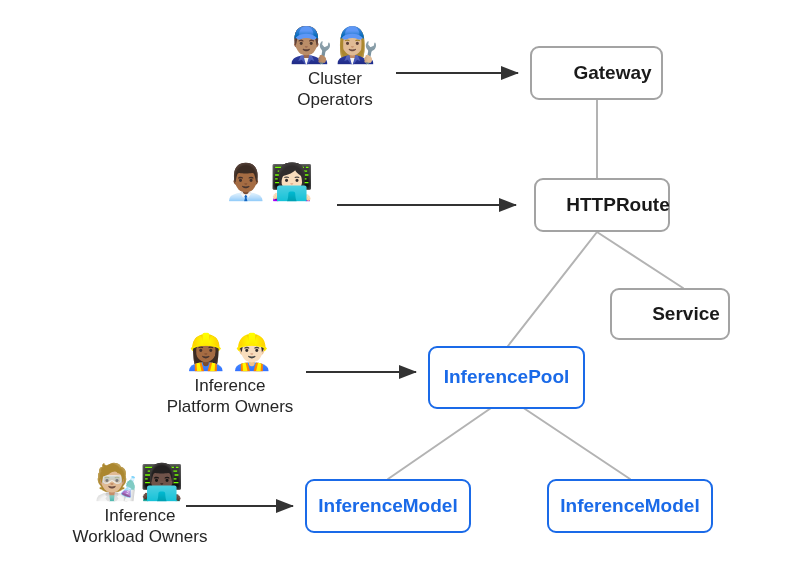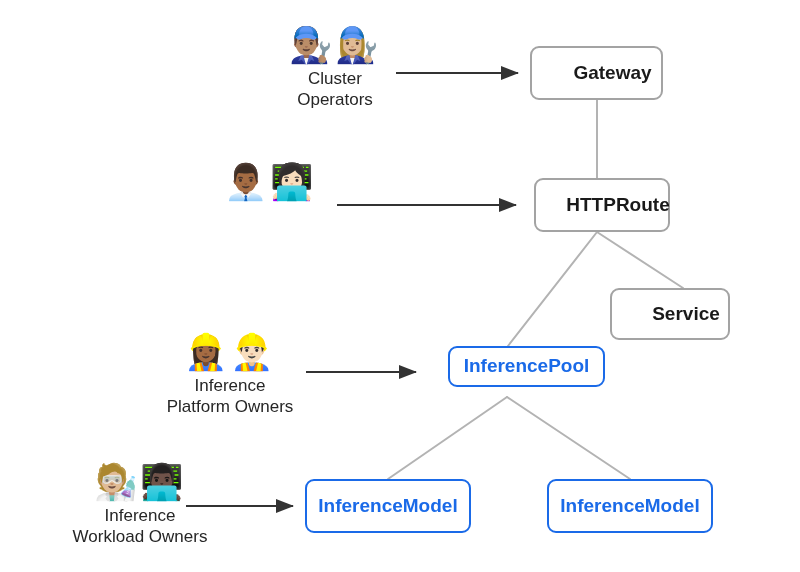--- a/index.html
+++ b/index.html
@@ -114,21 +114,21 @@
   <div id="node-layer">
       <div class="node plain" style="left: 530px; top: 46px; width: 133px; height: 54px;">
         <span class="node-label">Gateway</span>
       </div>
       <div class="node plain" style="left: 534px; top: 178px; width: 136px; height: 54px;">
         <span class="node-label">HTTPRoute</span>
       </div>
       <div class="node plain" style="left: 610px; top: 288px; width: 120px; height: 52px;">
         <span class="node-label">Service</span>
       </div>
-      <div class="node accent" style="left: 428px; top: 346px; width: 157px; height: 41px; margin-left: 20px;">
+      <div class="node accent" style="left: 428px; top: 346px; width: 157px; height: 63px;">
         <span class="node-label">InferencePool</span>
       </div>
       <div class="node accent" style="left: 305px; top: 479px; width: 166px; height: 54px;">
         <span class="node-label">InferenceModel</span>
       </div>
       <div class="node accent" style="left: 547px; top: 479px; width: 166px; height: 54px;">
         <span class="node-label">InferenceModel</span>
       </div>
     </div>
 

